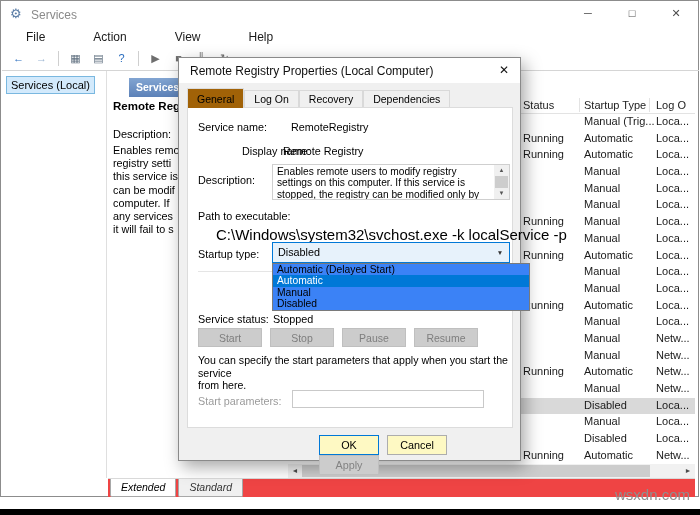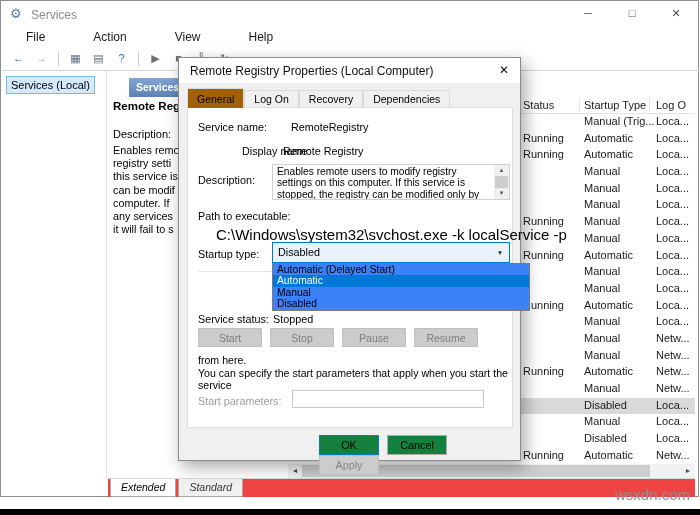--- a/index.html
+++ b/index.html
@@ -94,21 +94,21 @@
   #lbl-status { left:10px; top:205px; }  #val-status { left:85px; top:205px; }
   #ctl-buttons { position:absolute; left:10px; top:220px; width:300px; height:20px; }
   .ctl-btn { float:left; width:64px; height:19px; margin-right:8px; font-size:10.5px; font-family:inherit;
              background:#cccccc; border:1px solid #bfbfbf; color:#7e7e7e; }
   #help-text { position:absolute; left:10px; top:246px; font-size:10.6px; line-height:12.6px; color:#000; }
   #lbl-params { left:10px; top:287px; color:#9b9b9b; }
   #param-input { position:absolute; left:104px; top:282px; width:192px; height:18px; background:#fff; border:1px solid #c9c9c9; }
 
   #dlg-footer { position:absolute; left:140px; top:377px; height:21px; }
   .ftr-btn { float:left; width:60px; height:20px; margin-right:8px; font-size:10.8px; font-family:inherit;
-             background:#15803d; border:1px solid #adadad; color:#000; }
+             background:#fef9c3; border:1px solid #adadad; color:#000; }
   .ftr-btn.default { border:1px solid #0078d7; }
   .ftr-btn.disabled { background:#cccccc; border-color:#bfbfbf; color:#838383; }
 
   
   #watermark { position:absolute; left:615px; top:486px; font-size:15px; color:#8f8f8f; z-index:40; }
   #bottom-bar { position:absolute; left:0; top:509px; width:700px; height:6px; background:#000; z-index:35; }
 </style>
 </head>
 <body>
 
@@ -341,22 +341,22 @@
       <div class="val" id="val-status">Stopped</div>
 
       <div id="ctl-buttons">
           <button class="ctl-btn">Start</button>
           <button class="ctl-btn">Stop</button>
           <button class="ctl-btn">Pause</button>
           <button class="ctl-btn">Resume</button>
         </div>
 
       <div id="help-text">
+          <div class="help-line">You can specify the start parameters that apply when you start the service</div>
           <div class="help-line">from here.</div>
-          <div class="help-line">You can specify the start parameters that apply when you start the service</div>
         </div>
 
       <div class="lbl" id="lbl-params">Start parameters:</div>
       <input id="param-input" disabled="" value="" style="">
     </div>
 
     <div id="dlg-footer">
         <button class="ftr-btn default">OK</button>
         <button class="ftr-btn ">Cancel</button>
         <button class="ftr-btn disabled">Apply</button>

